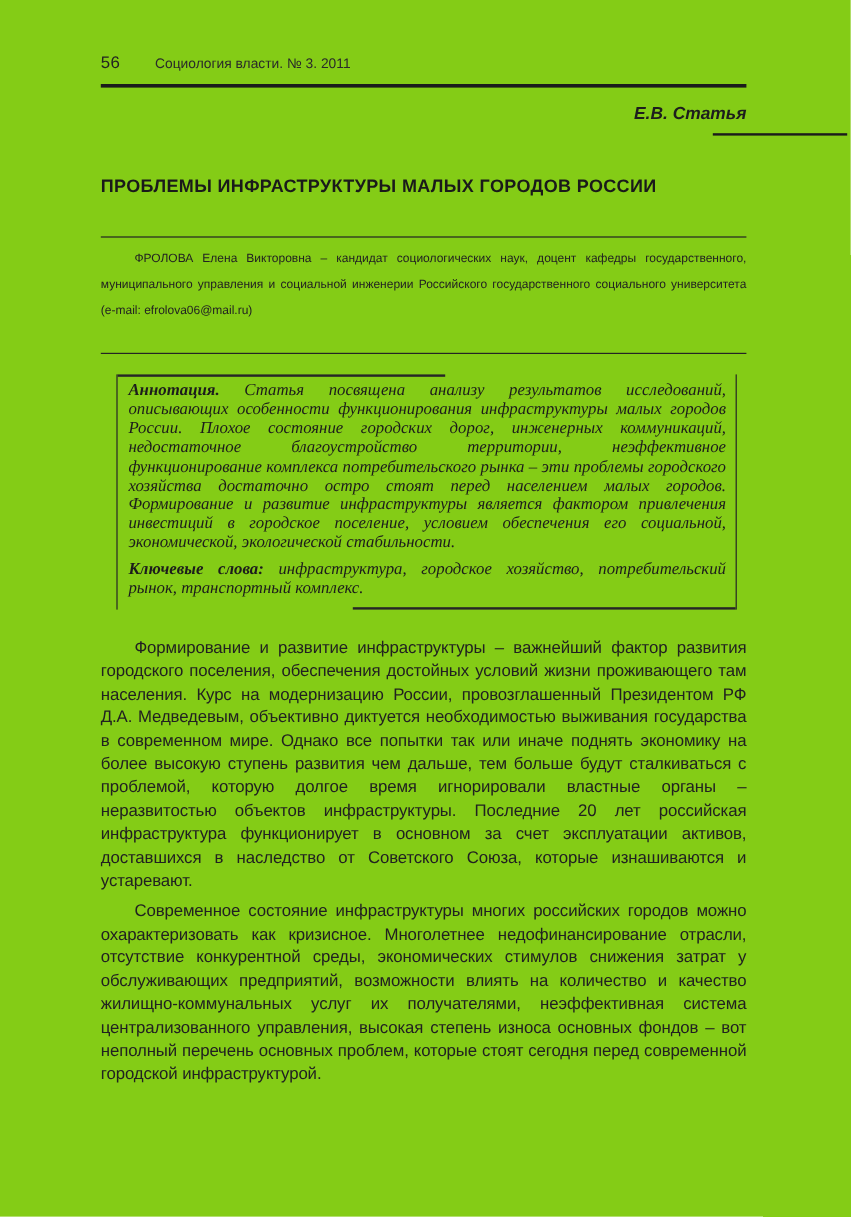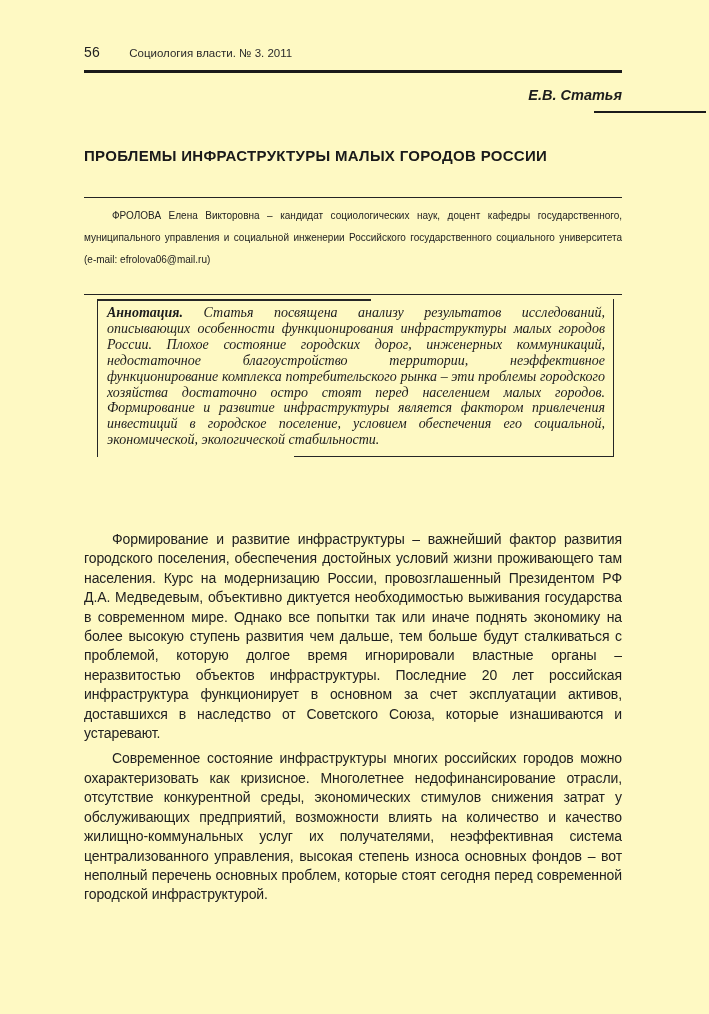--- a/index.html
+++ b/index.html
@@ -4,21 +4,21 @@
 <style>
   html, body {
     margin: 0;
     padding: 0;
     background: #ffffff;
   }
   .sheet {
     position: relative;
     width: 709px;
     height: 1014px;
-    background: #fef9c3;
+    background: #84cc16;
     overflow: hidden;
     color: #1f1f1f;
     font-family: "Liberation Sans", "DejaVu Sans", sans-serif;
   }
   .col {
     position: absolute;
     left: 84px;
     width: 538px;
   }
   
@@ -80,21 +80,21 @@
     text-align: justify;
     text-indent: 28px;
     color: #222;
     hyphens: auto;
   }
   .bio-rule-bottom { top: 294px; }
   
   .abstract-box {
     position: absolute;
     left: 97px;
-    top: 299px;
+    top: 312px;
     width: 498px;
     padding: 6px 8px 9px 9px;
     border-left: 1.6px solid #262626;
     border-right: 1.6px solid #262626;
     font-family: "Liberation Serif", "DejaVu Serif", serif;
     font-style: italic;
     font-size: 14px;
     line-height: 15.9px;
     color: #1c1c1c;
   }
@@ -153,20 +153,22 @@
 
   <div class="col article-title">ПРОБЛЕМЫ ИНФРАСТРУКТУРЫ МАЛЫХ ГОРОДОВ РОССИИ</div>
 
   <div class="col rule-thin bio-rule-top"></div>
   <div class="col author-bio">ФРОЛОВА Елена Викторовна – кандидат социологических наук, доцент кафедры государственного, муниципального управления и социальной инженерии Российского государственного социального университета (e-mail: efrolova06@mail.ru)</div>
   <div class="col rule-thin bio-rule-bottom"></div>
 
   <div class="abstract-box">
     <p class="abstract-paragraph"><span class="run-in-label">Аннотация.</span>
       <span>Статья посвящена анализу результатов исследований, описывающих особенности функционирования инфраструктуры малых городов России. Плохое состояние городских дорог, инженерных коммуникаций, недостаточное благоустройство территории, неэффективное функционирование комплекса потребительского рынка – эти проблемы городского хозяйства достаточно остро стоят перед населением малых городов. Формирование и развитие инфраструктуры является фактором привлечения инвестиций в городское поселение, условием обеспечения его социальной, экономической, экологической стабильности.</span></p>
+    <p class="keywords-paragraph"><span class="run-in-label">Ключевые слова:</span>
+      <span>инфраструктура, городское хозяйство, потребительский рынок, транспортный комплекс.</span></p>
   </div>
 
   <div class="col article-body">
     <p>Формирование и развитие инфраструктуры – важнейший фактор развития городского поселения, обеспечения достойных условий жизни проживающего там населения. Курс на модернизацию России, провозглашенный Президентом РФ Д.А. Медведевым, объективно диктуется необходимостью выживания государства в современном мире. Однако все попытки так или иначе поднять экономику на более высокую ступень развития чем дальше, тем больше будут сталкиваться с проблемой, которую долгое время игнорировали властные органы – неразвитостью объектов инфраструктуры. Последние 20 лет российская инфраструктура функционирует в основном за счет эксплуатации активов, доставшихся в наследство от Советского Союза, которые изнашиваются и устаревают.</p>
     <p>Современное состояние инфраструктуры многих российских городов можно охарактеризовать как кризисное. Многолетнее недофинансирование отрасли, отсутствие конкурентной среды, экономических стимулов снижения затрат у обслуживающих предприятий, возможности влиять на количество и качество жилищно-коммунальных услуг их получателями, неэффективная система централизованного управления, высокая степень износа основных фондов – вот неполный перечень основных проблем, которые стоят сегодня перед современной городской инфраструктурой.</p>
   </div>
 
 </div>
 
 </body></html>

